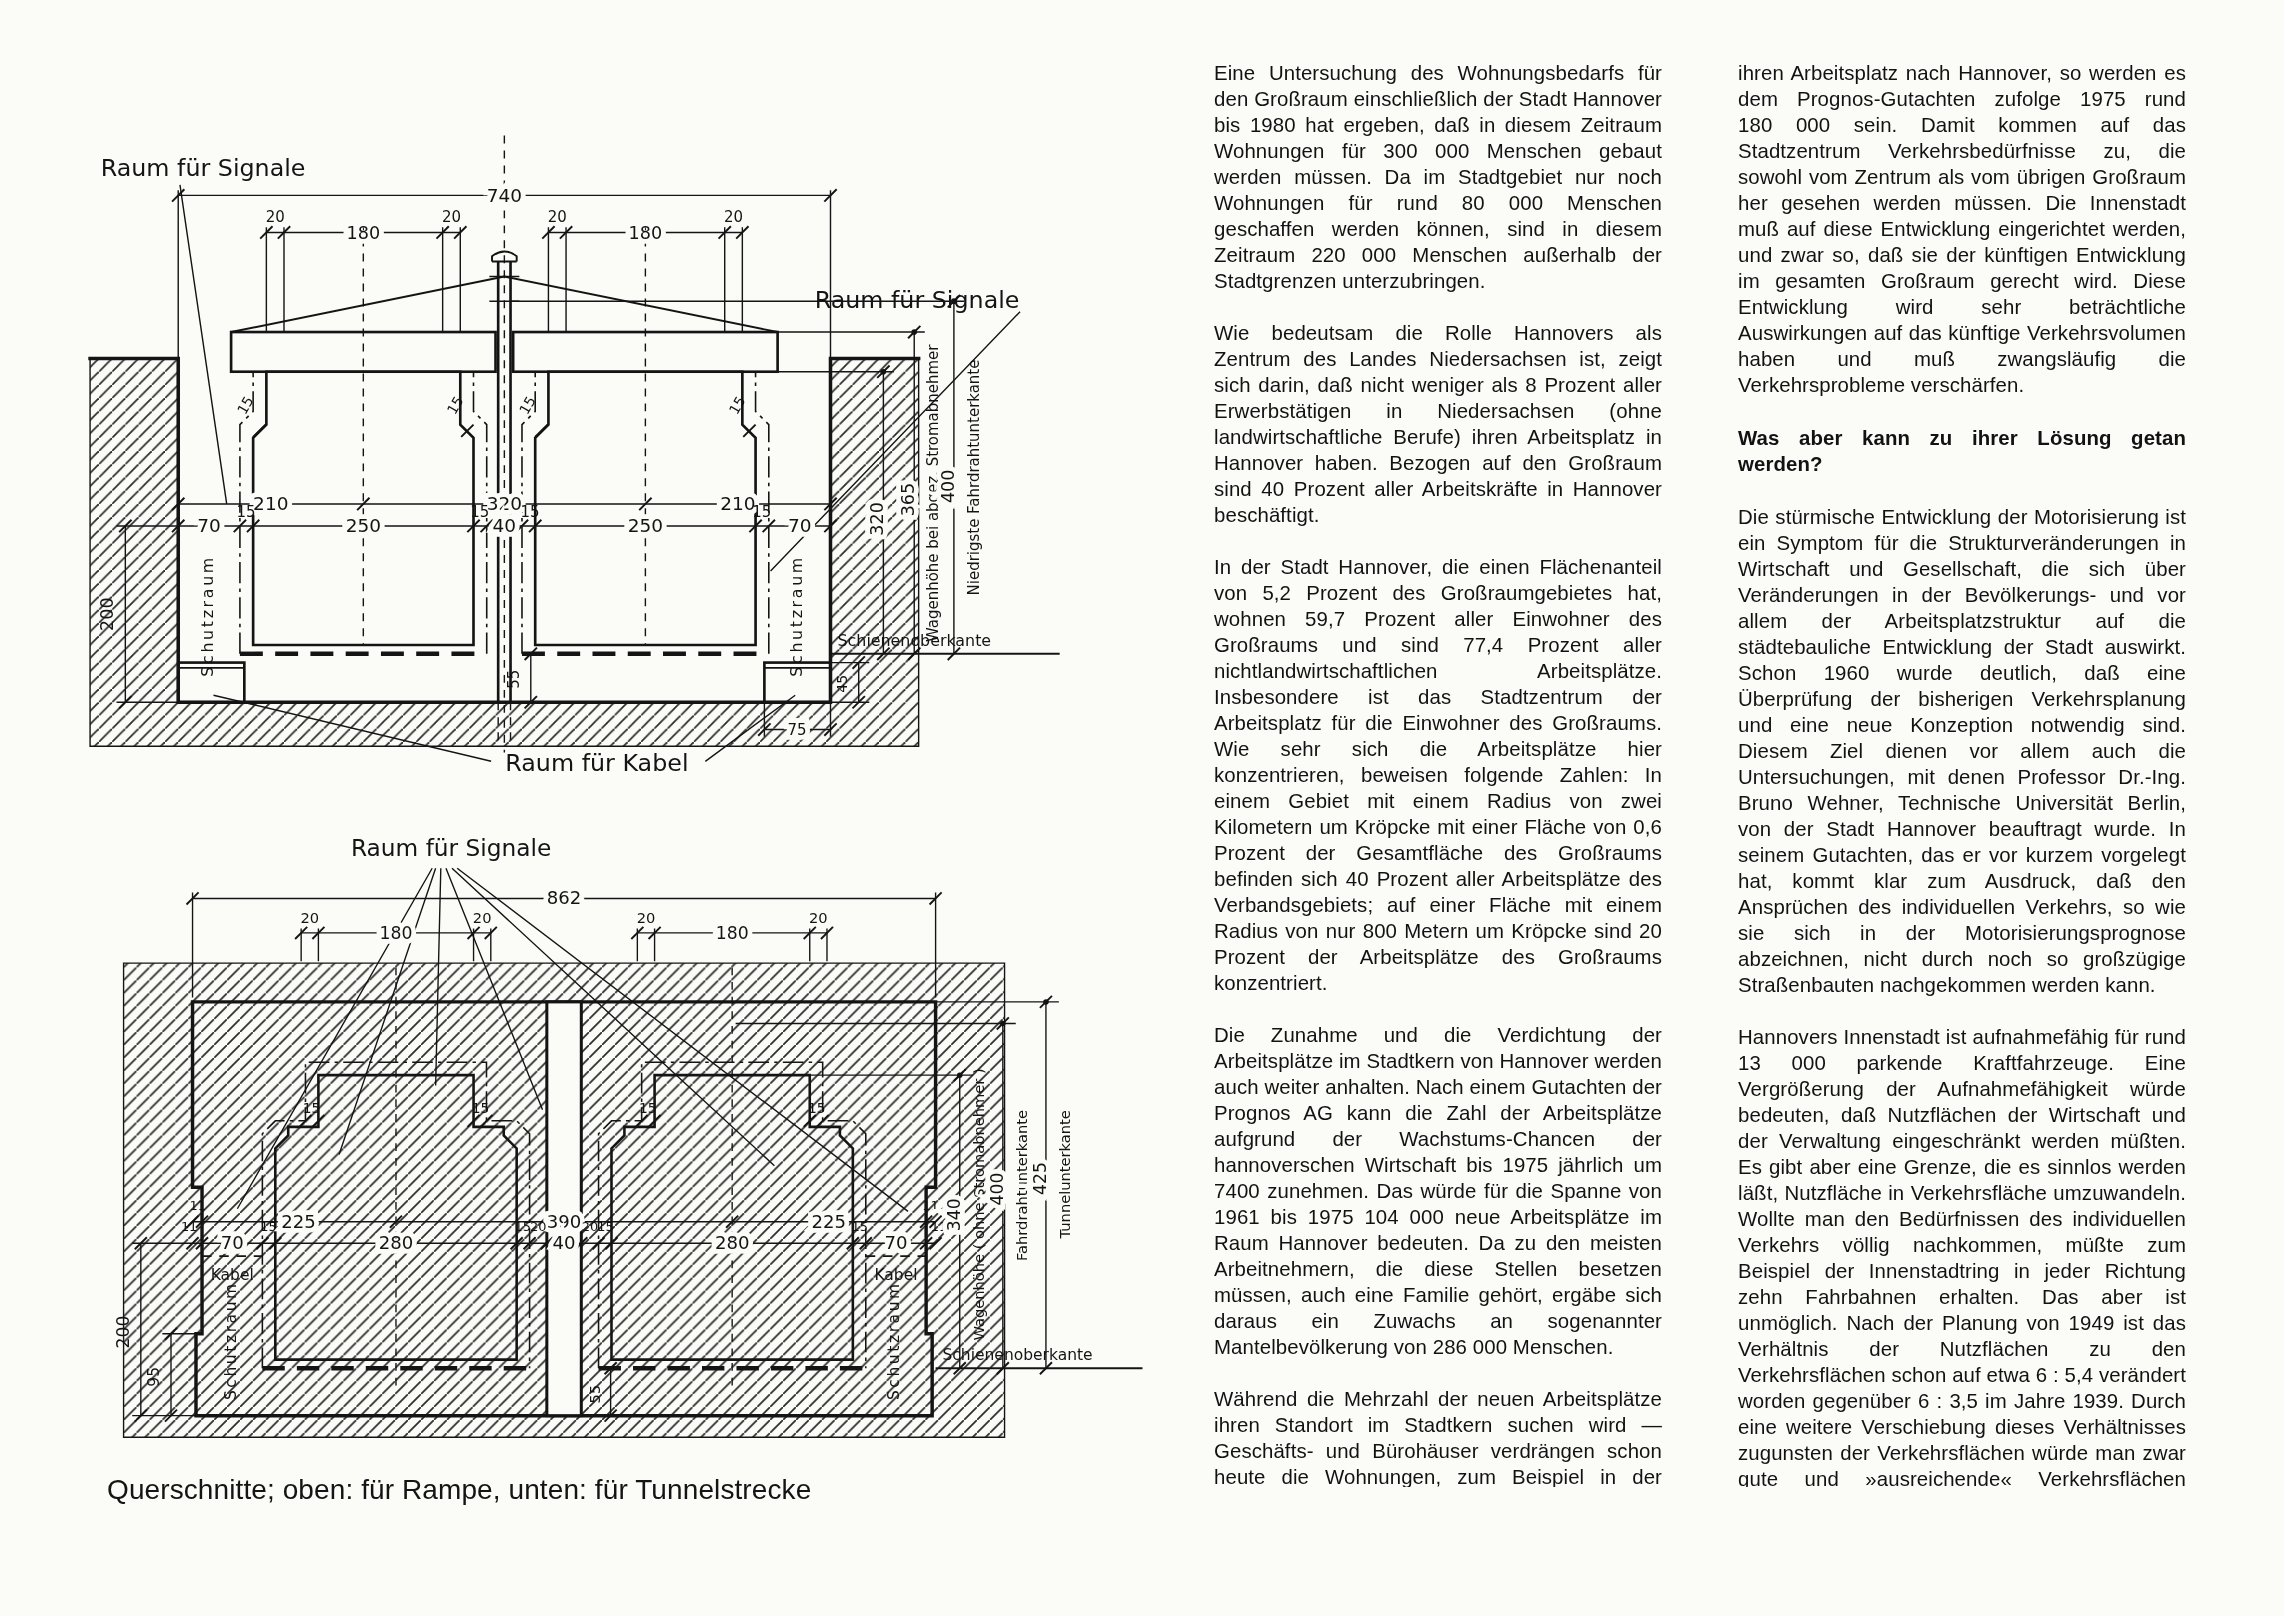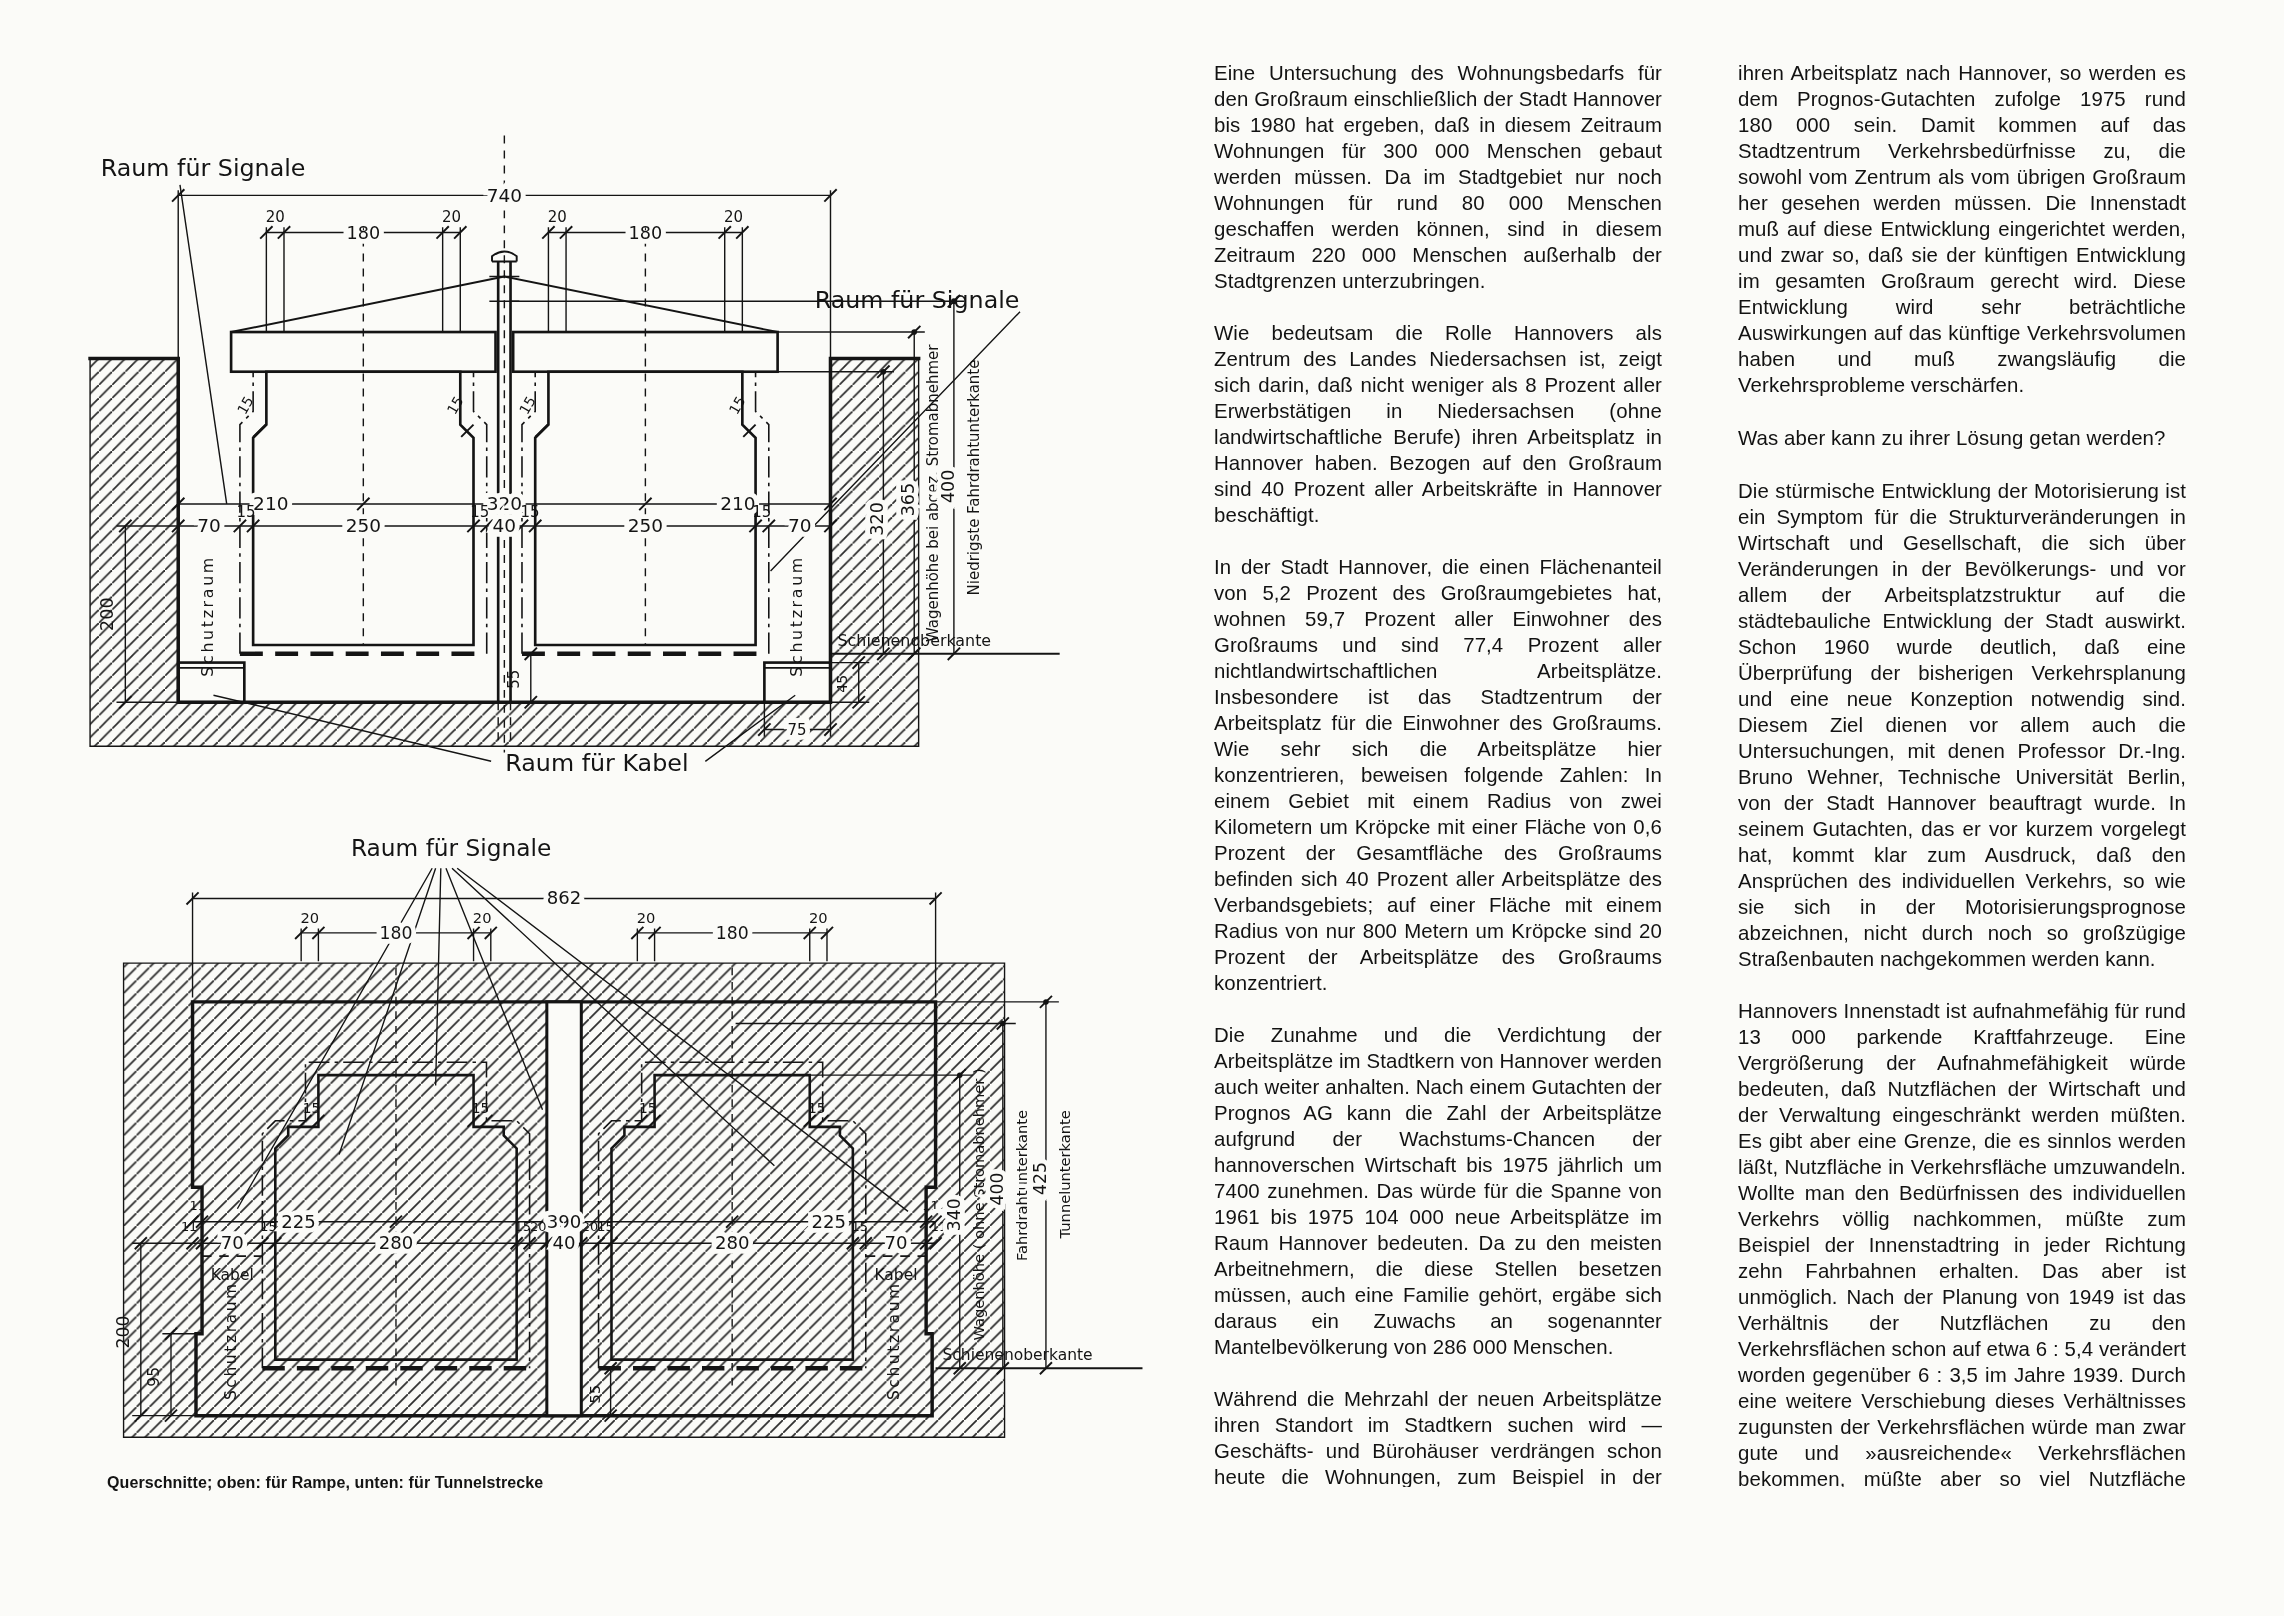--- a/index.html
+++ b/index.html
@@ -26,25 +26,25 @@
   .tick{stroke:#141414;stroke-width:2.2;fill:none;}
   .dot{fill:#141414;}
   
   .col{position:absolute; top:60px; width:448px; height:1427px; overflow:hidden;}
   #col-left{left:1214px;}
   #col-right{left:1738px;}
   .para{
     font-size:20.4px; line-height:26px; text-align:justify;
     margin:0 0 26px; color:#121212; letter-spacing:0.1px;
   }
-  .head{font-weight:400; margin:27px 0 27px;}
+  .head{font-weight:700; margin:27px 0 27px;}
   
   #caption{
     position:absolute; left:107px; top:1474px;
-    font-size:16px; font-weight:700; letter-spacing:0.1px;
+    font-size:28px; font-weight:400; letter-spacing:0.1px;
   }
 </style>
 </head>
 <body>
 
 <div class="page">
 
   <div class="drawing" id="ramp-drawing">
     <svg viewBox="0 0 1240 790" width="100%" height="100%" preserveAspectRatio="xMidYMid meet">
       <defs>

